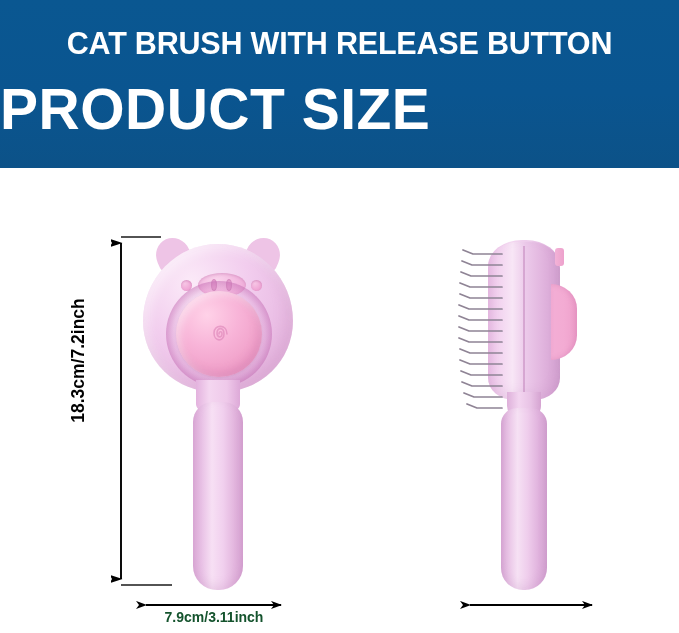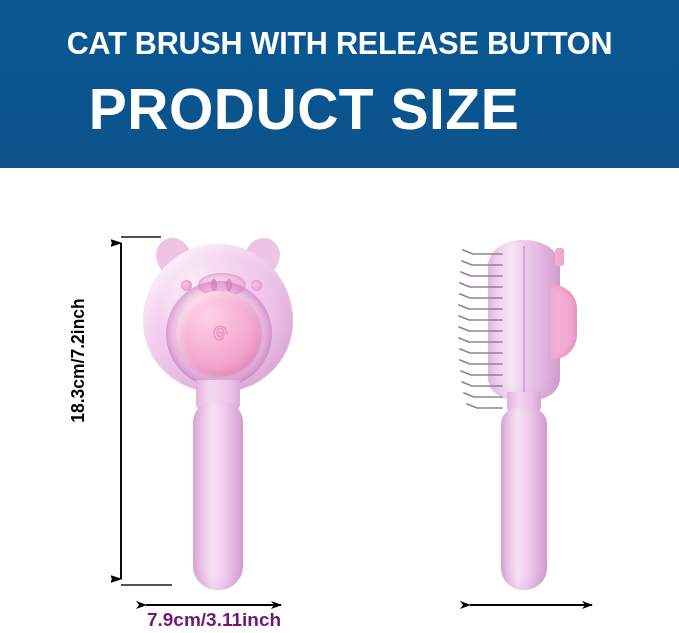--- a/index.html
+++ b/index.html
@@ -40,21 +40,21 @@
     font-weight: 700;
     letter-spacing: -0.2px;
     white-space: nowrap;
     font-family: "Liberation Sans", sans-serif;
   }
   .banner-line2 {
     position: absolute;
     left: 0;
     top: 78px;
     width: 608px;
-    text-align: center;
+    text-align: left;
     color: #ffffff;
     font-size: 57px;
     font-weight: 700;
     letter-spacing: 0.5px;
     line-height: 62px;
     white-space: nowrap;
     font-family: "Liberation Sans", sans-serif;
   }
 
   
@@ -87,23 +87,23 @@
     margin-left: -55px;
     text-align: center;
     font-size: 17.5px;
     font-weight: 700;
     color: #000000;
     white-space: nowrap;
     font-family: "Liberation Sans", sans-serif;
   }
   .hlabel {
     position: absolute;
-    font-size: 19px;
+    font-size: 14px;
     font-weight: 700;
-    color: #701a75;
+    color: #14532d;
     white-space: nowrap;
     text-align: center;
     font-family: "Liberation Sans", sans-serif;
   }
   .hlabel.left  { left: 122px; top: 609px; width: 184px; }
   .hlabel.right { left: 440px; top: 609px; width: 182px; }
 
   
   .product {
     position: absolute;

